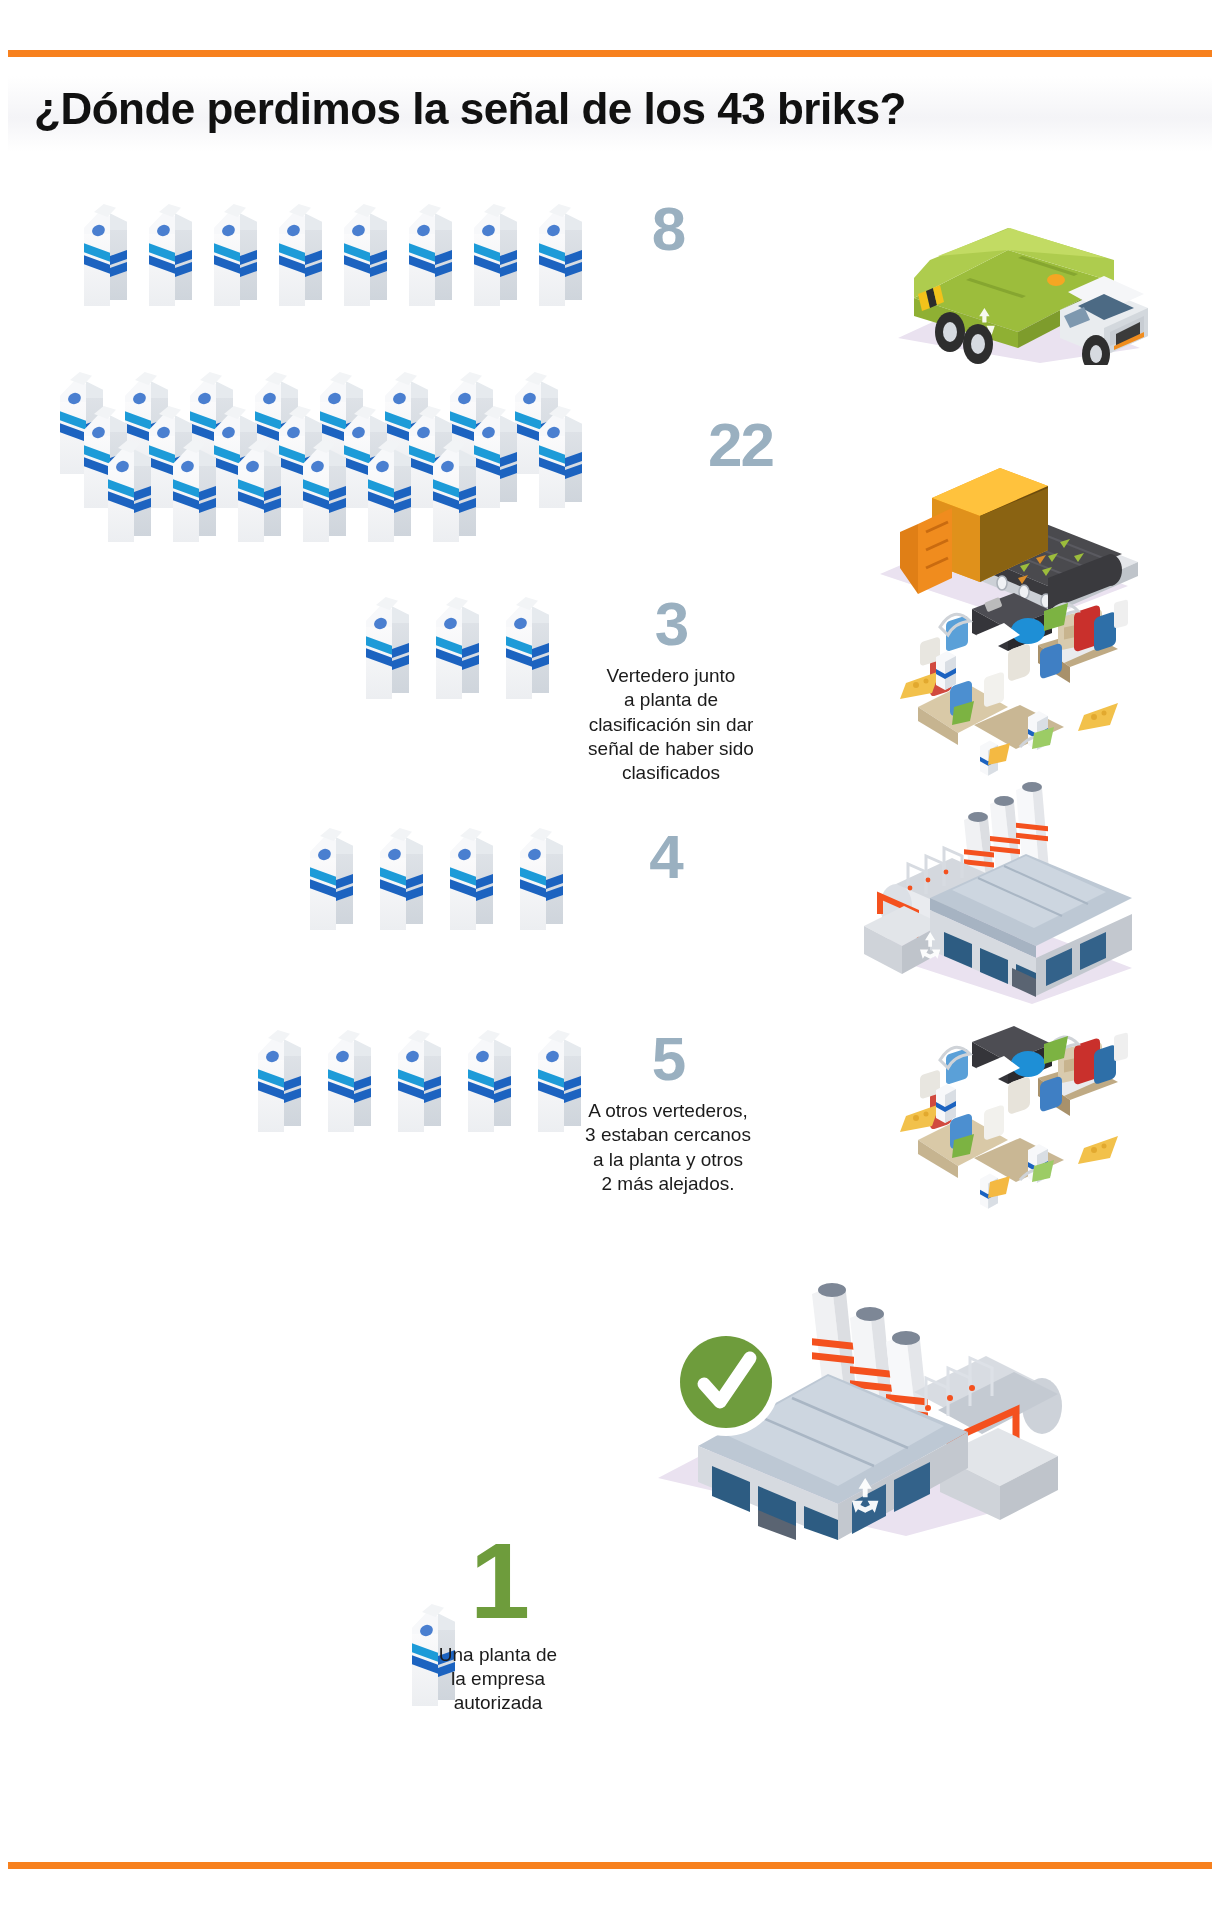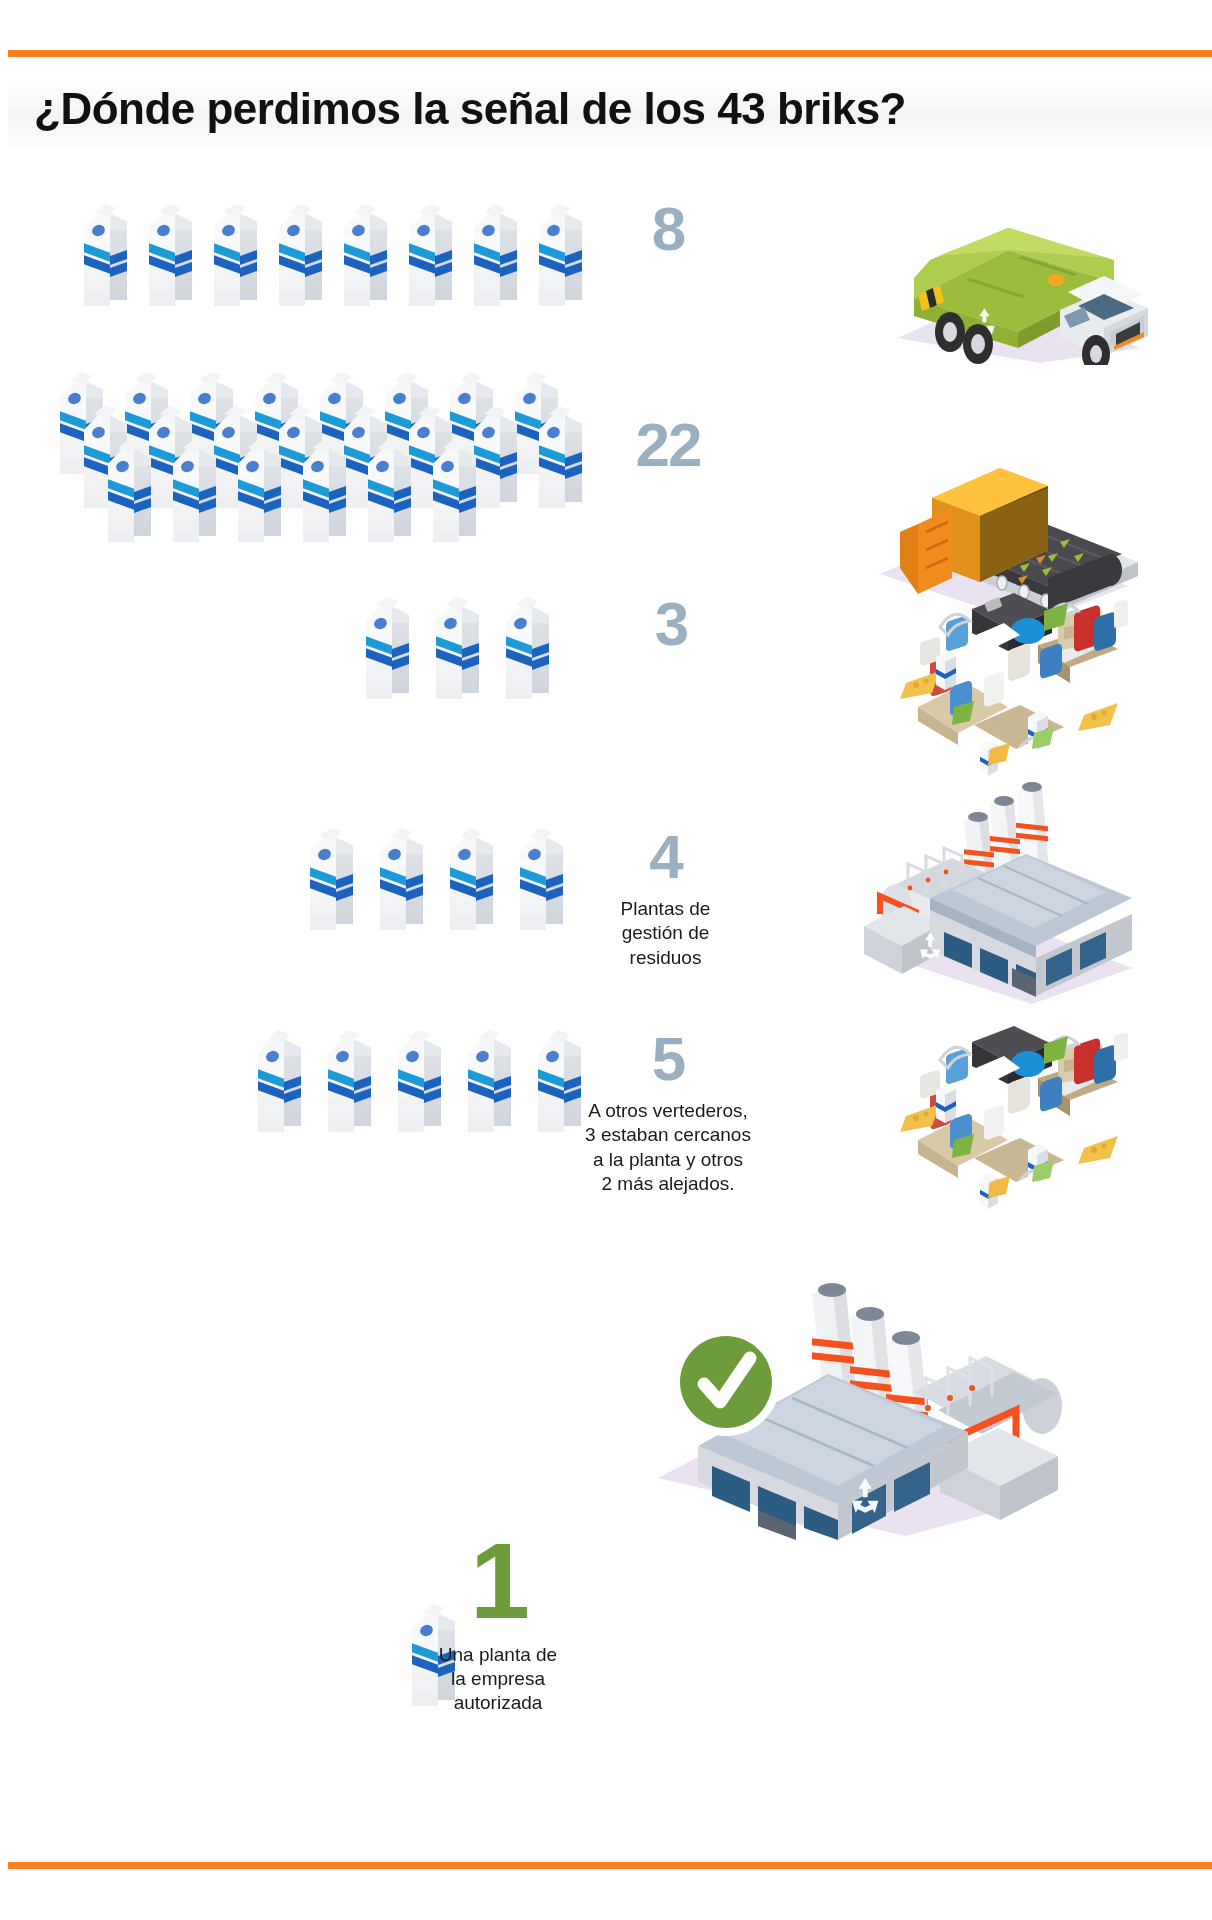--- a/index.html
+++ b/index.html
@@ -339,21 +339,21 @@
                 <span class="sr"></span>
               </span></span></span><span style="display:inline-block;margin-right:9px"><span class="brik"><span class="body-r"></span><span class="body-l"></span><span class="gable-r"></span><span class="gable-l"></span><span class="fin"></span><span class="cap"></span><span class="stripe s1">
                 <span class="sl"></span>
                 <span class="sr"></span>
               </span><span class="stripe s2">
                 <span class="sl"></span>
                 <span class="sr"></span>
               </span></span></span></div>
     </div>
 
-    <div class="stat" style="left:555px;top:48px;width:210px;">
+    <div class="stat" style="left:555px;top:48px;width:210px;text-align:right;">
       <div class="num">22</div>
     </div>
 
     <div class="ill" style="left:852px;top:78px;">
       <svg width="290" height="180" viewBox="0 0 290 180">
         <polygon class="shadow" points="20,128 118,86 268,140 170,178"></polygon>
 
         <polygon fill="#E4E6EA" points="104,114 186,80 278,116 196,152"></polygon>
         <polygon fill="#CCD0D6" points="104,114 196,152 196,166 104,128"></polygon>
         <polygon fill="#BFC4CA" points="196,152 278,116 278,130 196,166"></polygon>
@@ -426,20 +426,27 @@
                 <span class="sl"></span>
                 <span class="sr"></span>
               </span><span class="stripe s2">
                 <span class="sl"></span>
                 <span class="sr"></span>
               </span></span></span></div>
     </div>
 
     <div class="stat" style="left:548px;top:10px;width:230px;">
       <div class="num">3</div>
+      <div class="cap">
+        <div>Vertedero junto</div>
+        <div>a planta de</div>
+        <div>clasificación sin dar</div>
+        <div>señal de haber sido</div>
+        <div>clasificados</div>
+      </div>
     </div>
 
     <div class="ill" style="left:880px;top:2px;">
       <svg width="260" height="190" viewBox="0 0 260 190">
         <g>
           <polygon fill="#D9C9A7" points="30,120 78,96 120,120 70,146"></polygon>
           <polygon fill="#C6B490" points="30,120 70,146 70,158 30,134"></polygon>
           <polygon fill="#BFAA84" points="150,58 196,44 230,62 182,80"></polygon>
           <polygon fill="#A8916B" points="150,58 182,80 182,96 150,76"></polygon>
           <polygon fill="#C9B794" points="86,138 132,118 176,140 128,162"></polygon>
@@ -523,25 +530,20 @@
                 <span class="sl"></span>
                 <span class="sr"></span>
               </span><span class="stripe s2">
                 <span class="sl"></span>
                 <span class="sr"></span>
               </span></span></span></div>
     </div>
 
     <div class="stat" style="left:550px;top:10px;width:215px;">
       <div class="num">4</div>
-      <div class="cap">
-        <div>Plantas de</div>
-        <div>gestión de</div>
-        <div>residuos</div>
-      </div>
     </div>
 
     <div class="ill" style="left:848px;top:-36px;">
       <svg width="300" height="226" viewBox="0 0 300 226">
         <polygon class="shadow" points="10,168 110,122 276,186 176,222"></polygon>
 
         <g>
           <polygon fill="#F0F1F3" points="108,38 122,32 132,112 116,118"></polygon>
           <polygon fill="#DCDEE2" points="122,32 132,36 140,114 132,112"></polygon>
           <ellipse cx="122" cy="35" rx="10" ry="5" fill="#7D8796"></ellipse>

